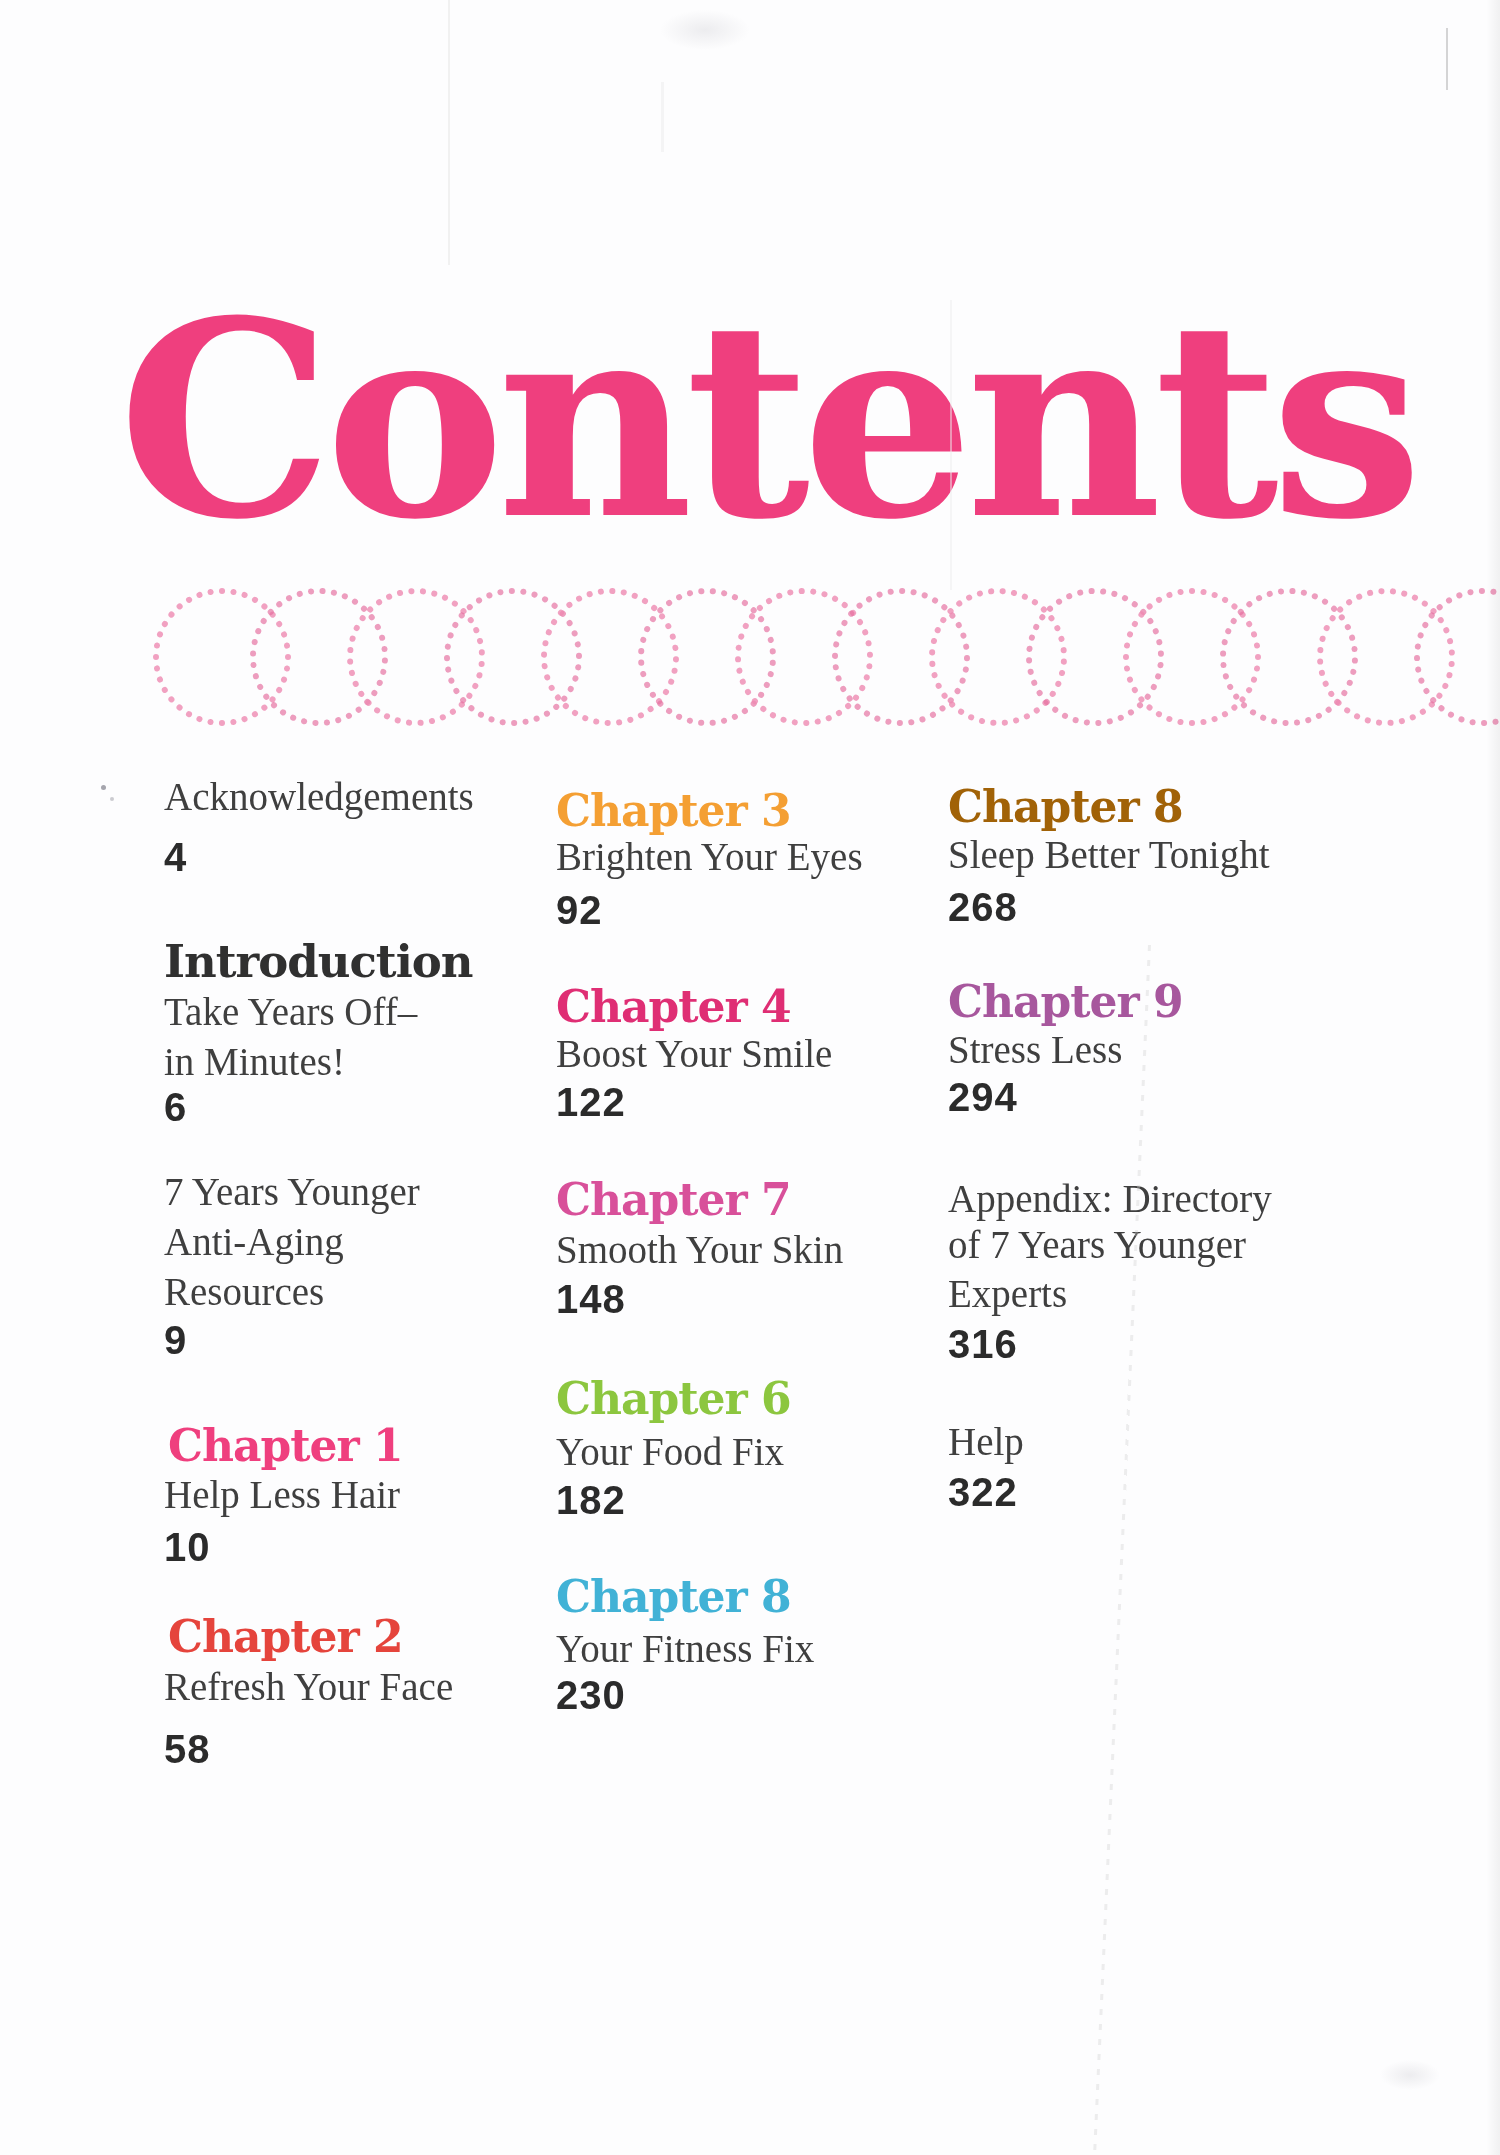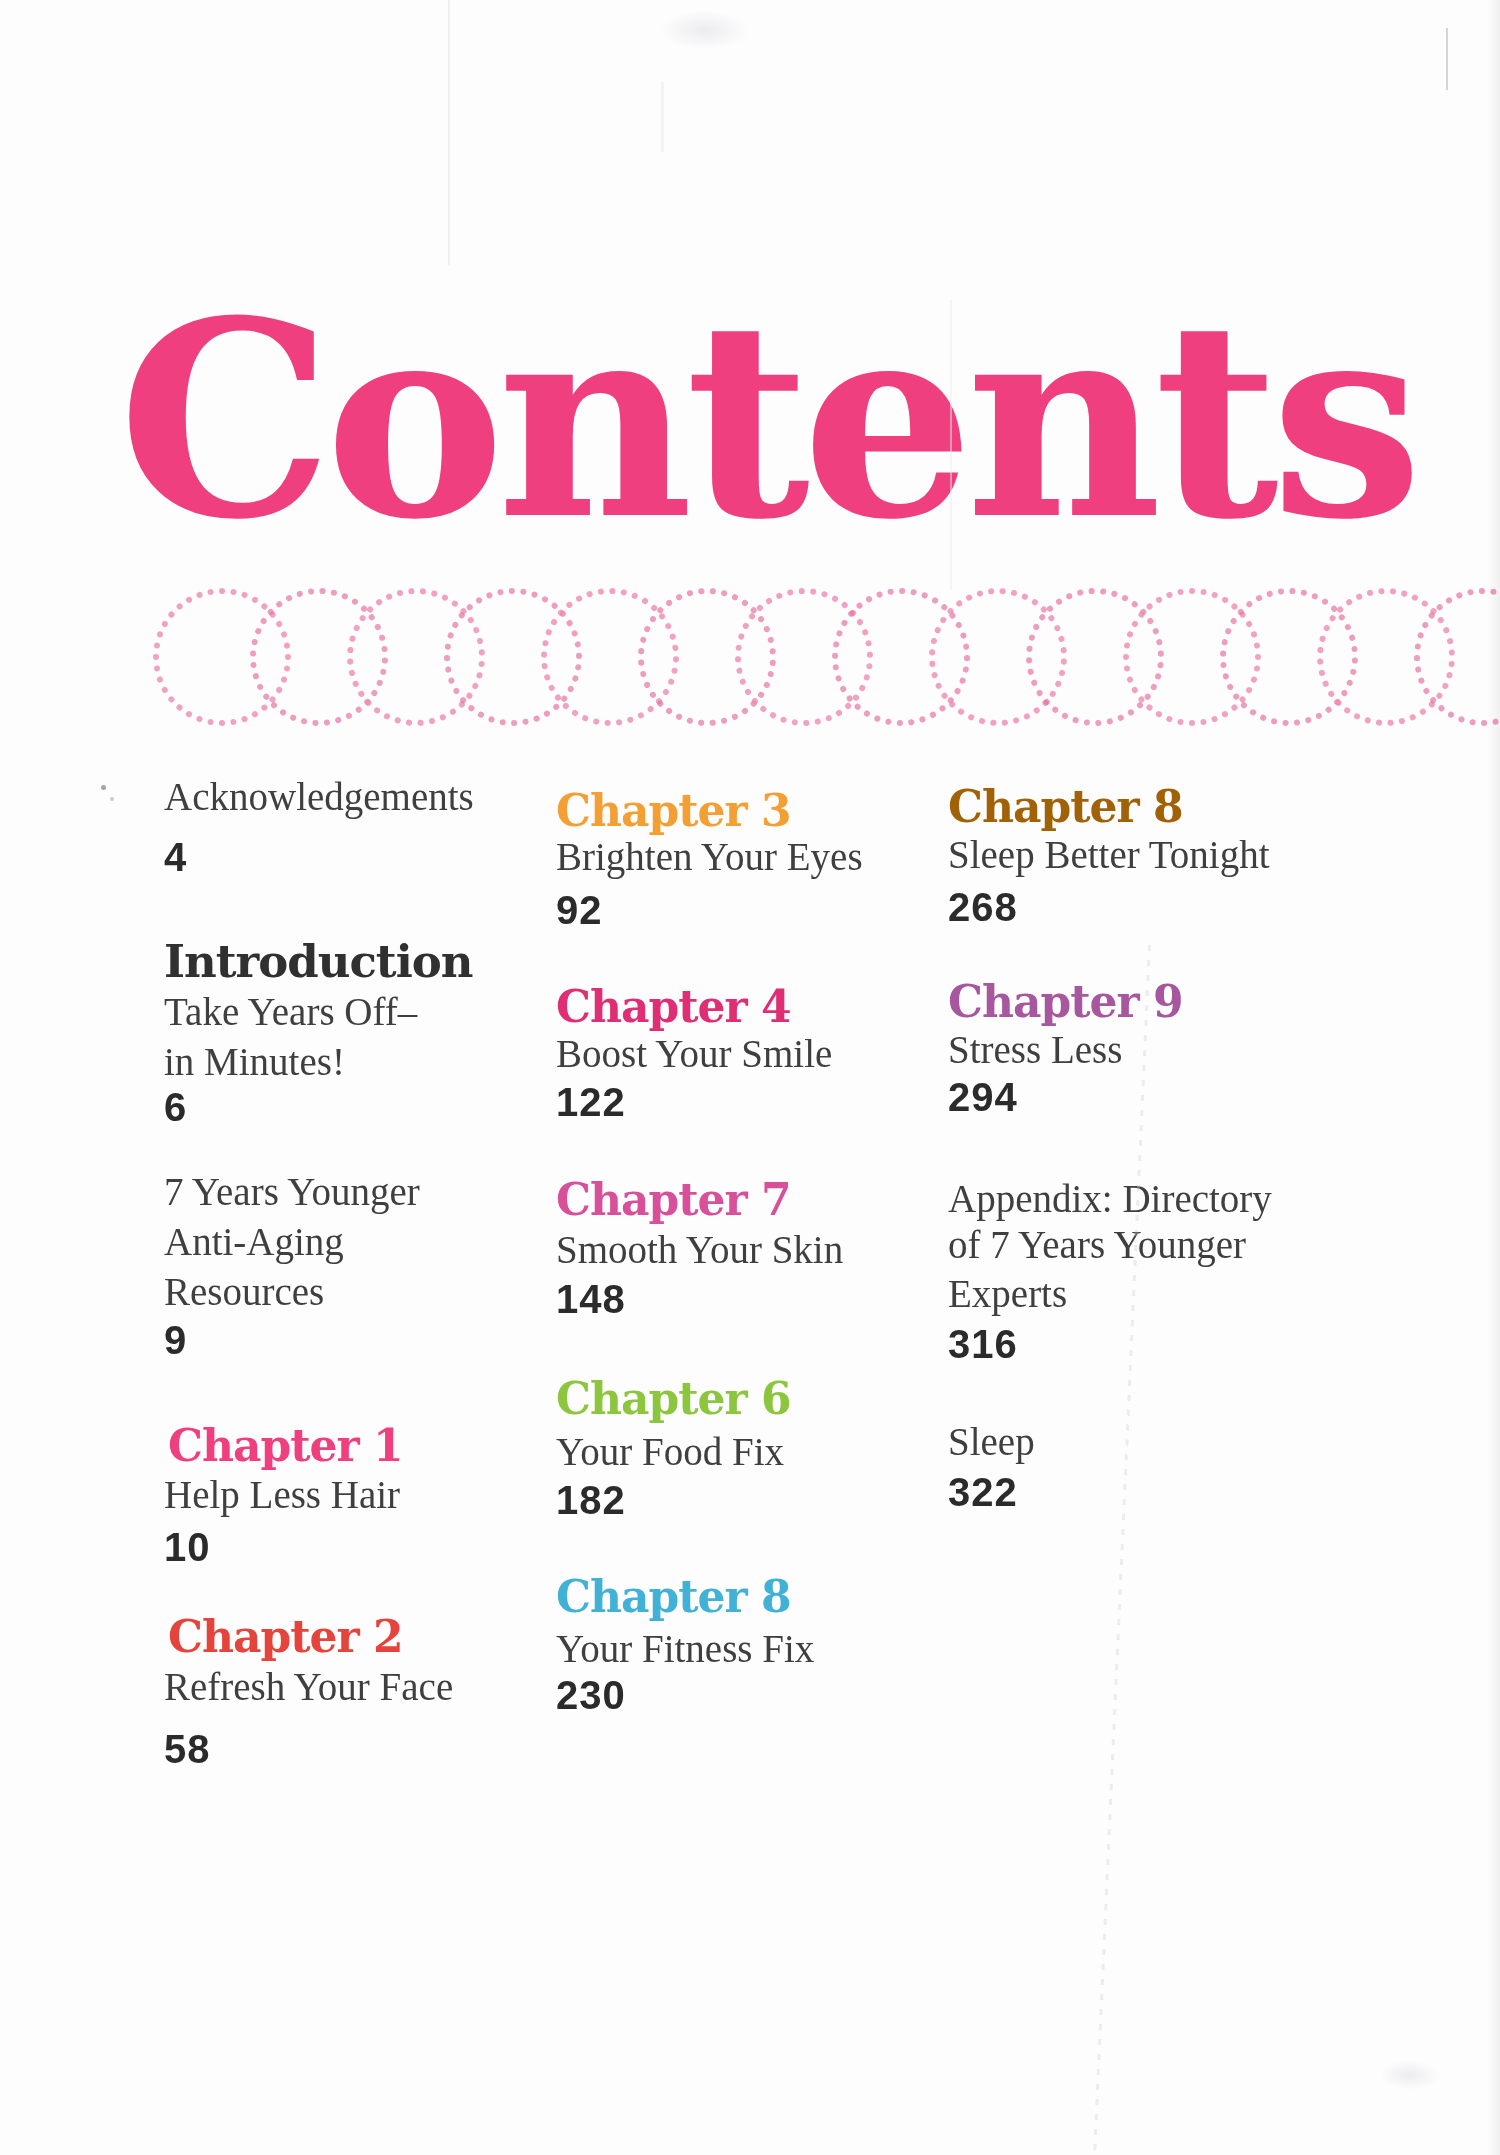--- a/index.html
+++ b/index.html
@@ -112,21 +112,21 @@
       <div class="line h-color" style="left: 948px; top: 785px; color: #a16207;">Chapter 8</div>
       <div class="line body" style="left: 948px; top: 835px;">Sleep Better Tonight</div>
       <div class="line num" style="left: 948px; top: 887px;">268</div>
       <div class="line h-color h-distress" style="left: 948px; top: 980px; color: rgb(156, 65, 144);">Chapter 9</div>
       <div class="line body" style="left: 948px; top: 1030px;">Stress Less</div>
       <div class="line num" style="left: 948px; top: 1077px;">294</div>
       <div class="line body" style="left: 948px; top: 1179px;">Appendix: Directory</div>
       <div class="line body" style="left: 948px; top: 1225px;">of 7 Years Younger</div>
       <div class="line body" style="left: 948px; top: 1274px;">Experts</div>
       <div class="line num" style="left: 948px; top: 1324px;">316</div>
-      <div class="line body" style="left: 948px; top: 1422px;">Sleep</div>
+      <div class="line body" style="left: 948px; top: 1422px;">Help</div>
       <div class="line num" style="left: 948px; top: 1472px;">322</div>
     </div>
 
   <div class="crease"></div>
   <div class="streak s1"></div>
   <div class="streak s2"></div>
   <div class="streak s3"></div>
   <div class="streak s4"></div>
   <div class="edge-shade"></div>
   <div class="mark m1"></div>

